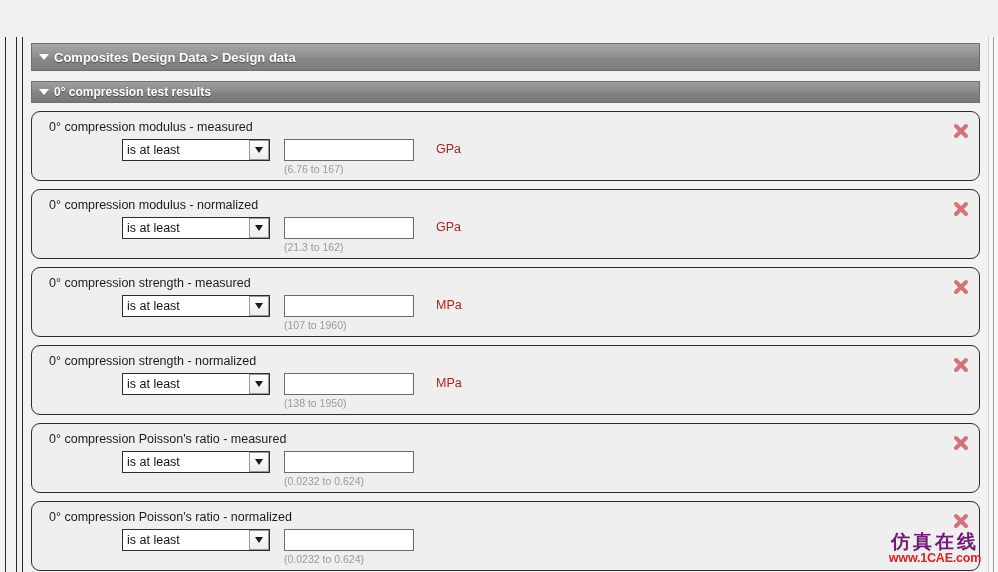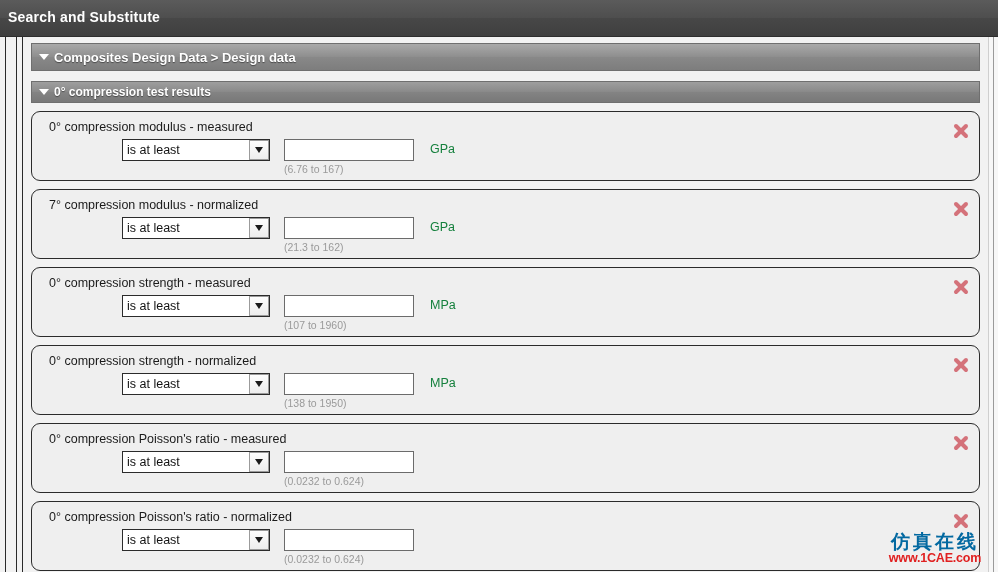--- a/index.html
+++ b/index.html
@@ -214,24 +214,24 @@
     padding: 0 3px;
     outline: none;
   }
   .hint {
     font-size: 10.5px;
     color: #9a9a9a;
     margin-top: 2px;
     white-space: nowrap;
   }
   .unit {
-    margin-left: 16px;
+    margin-left: 22px;
     margin-top: 3px;
     font-size: 12.5px;
-    color: #15803d;
+    color: #b91c1c;
     white-space: nowrap;
     flex: 0 0 auto;
   }
 
   
   .remove-btn {
     position: absolute;
     right: 9px;
     top: 10px;
     width: 18px;
@@ -264,42 +264,39 @@
     height: 40px;
     z-index: 6;
     pointer-events: none;
     user-select: none;
     text-align: center;
   }
   .logo-cn {
     font-family: "DejaVu Sans", sans-serif;
     font-size: 19px;
     font-weight: bold;
-    color: #0369a1;
+    color: #701a75;
     letter-spacing: 3px;
     line-height: 20px;
     white-space: nowrap;
   }
   .logo-url {
     font-size: 12.5px;
     font-weight: bold;
     color: #e02020;
     letter-spacing: -0.2px;
     line-height: 14px;
     white-space: nowrap;
   }
 </style>
 </head>
 <body>
 
 <div id="app">
 
-  <div class="titlebar">
-    <div class="titlebar-text">Search and Substitute</div>
-  </div>
 
   <div class="frame">
 
     <div class="edge-line-a"></div>
     <div class="edge-line-b"></div>
     <div class="edge-line-c"></div>
 
     <div class="content">
 
       <div class="group-header">
@@ -333,21 +330,21 @@
             <svg width="18" height="18" viewBox="0 0 18 18">
               <g stroke="#d4727a" stroke-width="4" stroke-linecap="round">
                 <line x1="4" y1="4" x2="14" y2="14"></line>
                 <line x1="14" y1="4" x2="4" y2="14"></line>
               </g>
             </svg>
           </button>
         </div>
 
         <div class="card">
-          <div class="card-title">7° compression modulus - normalized</div>
+          <div class="card-title">0° compression modulus - normalized</div>
           <div class="row">
             <div class="select">
               <span class="select-value">is at least</span>
               <span class="select-btn">
                   <span class="chev"></span>
                 </span>
             </div>
             <div class="valuewrap">
               <input class="valuebox" type="text" value="" style="">
               <div class="hint">(21.3 to 162)</div>

